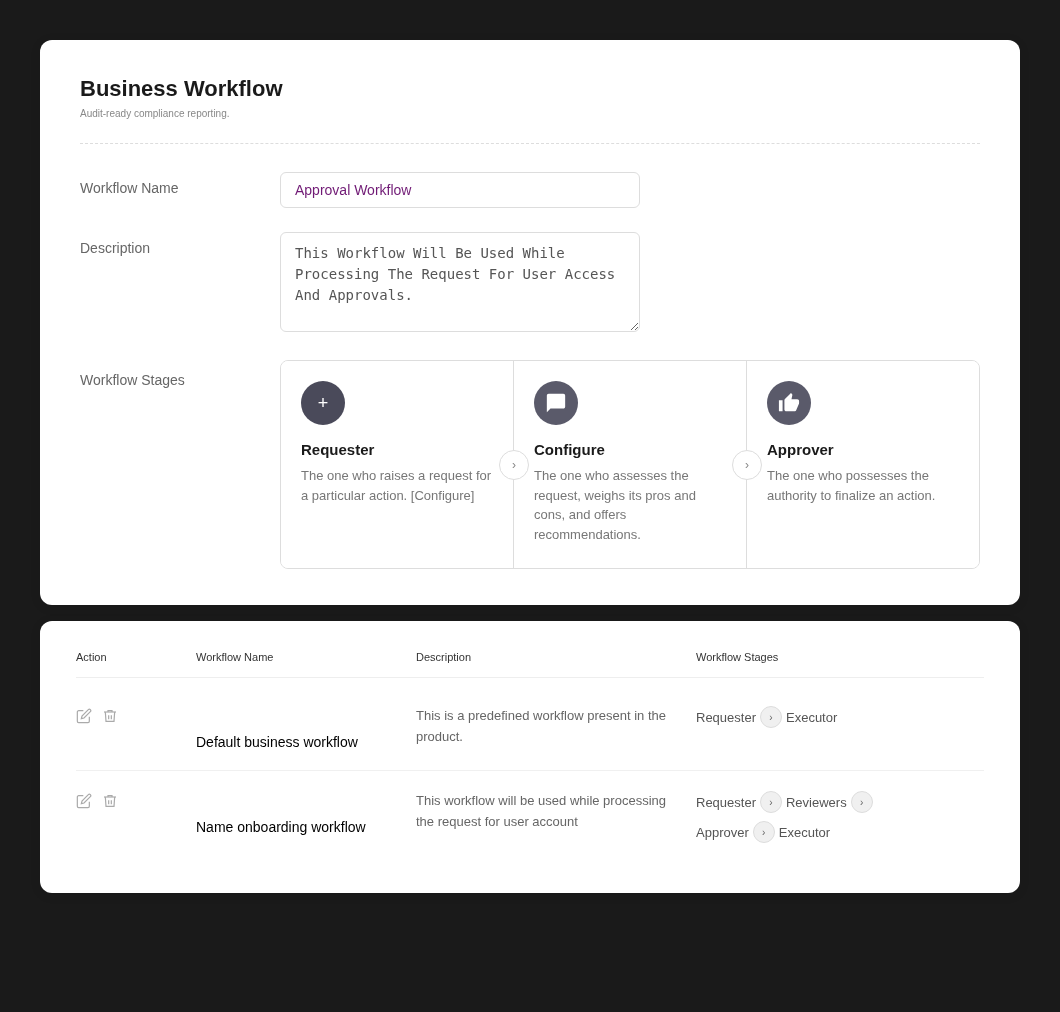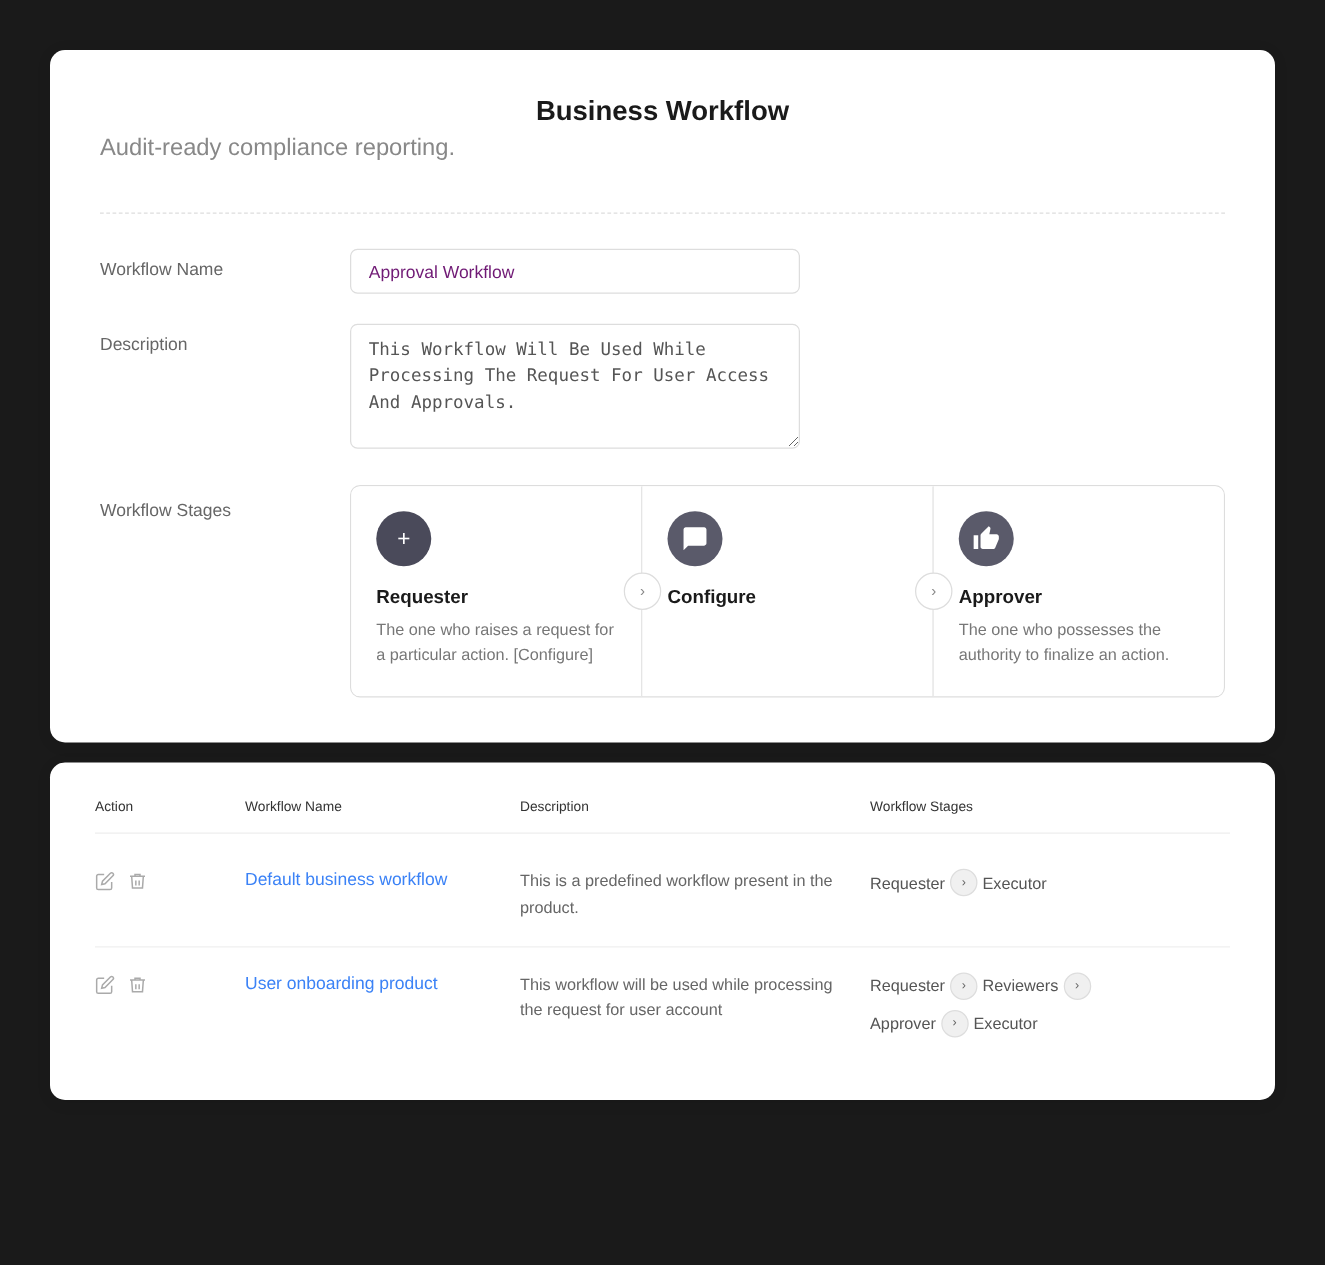--- a/index.html
+++ b/index.html
@@ -25,26 +25,25 @@
       border-radius: 12px;
       padding: 36px 40px;
       box-shadow: 0 2px 12px rgba(0,0,0,0.08);
     }
 
     .card-title {
       font-size: 22px;
       font-weight: 700;
       color: #1a1a1a;
       margin-bottom: 6px;
-      text-align: center;
     }
     .card-subtitle {
-      font-size: 19px;
+      font-size: 10px;
       color: #888;
-      margin-bottom: 40px;
+      margin-bottom: 24px;
     }
     .divider {
       border: none;
       border-top: 1.5px dashed #ddd;
       margin-bottom: 28px;
     }
 
     
     .form-row {
       display: flex;
@@ -201,21 +200,22 @@
       align-items: center;
       padding-top: 2px;
     }
     .action-icon {
       color: #aaa;
       font-size: 16px;
       cursor: pointer;
     }
     .td-name {
       font-size: 14px;
-      color: #3b82f6;
+      color: #000000;
+      margin-top: 28px;
     }
     .td-desc {
       font-size: 13px;
       color: #666;
       line-height: 1.6;
       padding-right: 16px;
     }
     .td-stages {
       font-size: 13px;
       color: #555;
@@ -279,20 +279,21 @@
           <div class="stage-nav">›</div>
         </div>
 
         <div class="stage-card">
           <div class="stage-icon chat">
             <svg width="22" height="22" viewBox="0 0 24 24" fill="white">
               <path d="M20 2H4c-1.1 0-2 .9-2 2v18l4-4h14c1.1 0 2-.9 2-2V4c0-1.1-.9-2-2-2z"></path>
             </svg>
           </div>
           <div class="stage-title">Configure</div>
+          <div class="stage-desc">The one who assesses the request, weighs its pros and cons, and offers recommendations.</div>
           <div class="stage-nav">›</div>
         </div>
 
         <div class="stage-card">
           <div class="stage-icon thumb">
             <svg width="22" height="22" viewBox="0 0 24 24" fill="white">
               <path d="M1 21h4V9H1v12zm22-11c0-1.1-.9-2-2-2h-6.31l.95-4.57.03-.32c0-.41-.17-.79-.44-1.06L14.17 1 7.59 7.59C7.22 7.95 7 8.45 7 9v10c0 1.1.9 2 2 2h9c.83 0 1.54-.5 1.84-1.22l3.02-7.05c.09-.23.14-.47.14-.73v-2z"></path>
             </svg>
           </div>
           <div class="stage-title">Approver</div>
@@ -347,21 +348,21 @@
         </span>
         <span class="action-icon">
           <svg width="16" height="16" viewBox="0 0 24 24" fill="none" stroke="#aaa" stroke-width="1.8">
             <polyline points="3 6 5 6 21 6"></polyline>
             <path d="M19 6l-1 14H6L5 6"></path>
             <path d="M10 11v6M14 11v6"></path>
             <path d="M9 6V4h6v2"></path>
           </svg>
         </span>
       </div>
-      <div class="td-name">User onboarding product</div>
+      <div class="td-name">Name onboarding workflow</div>
       <div class="td-desc">This workflow will be used while processing the request for user account</div>
       <div class="td-stages">
         <span>Requester</span>
         <span class="stage-arrow">›</span>
         <span>Reviewers</span>
         <span class="stage-arrow">›</span>
         <div class="stages-line2">
           <span>Approver</span>
           <span class="stage-arrow">›</span>
           <span>Executor</span>

